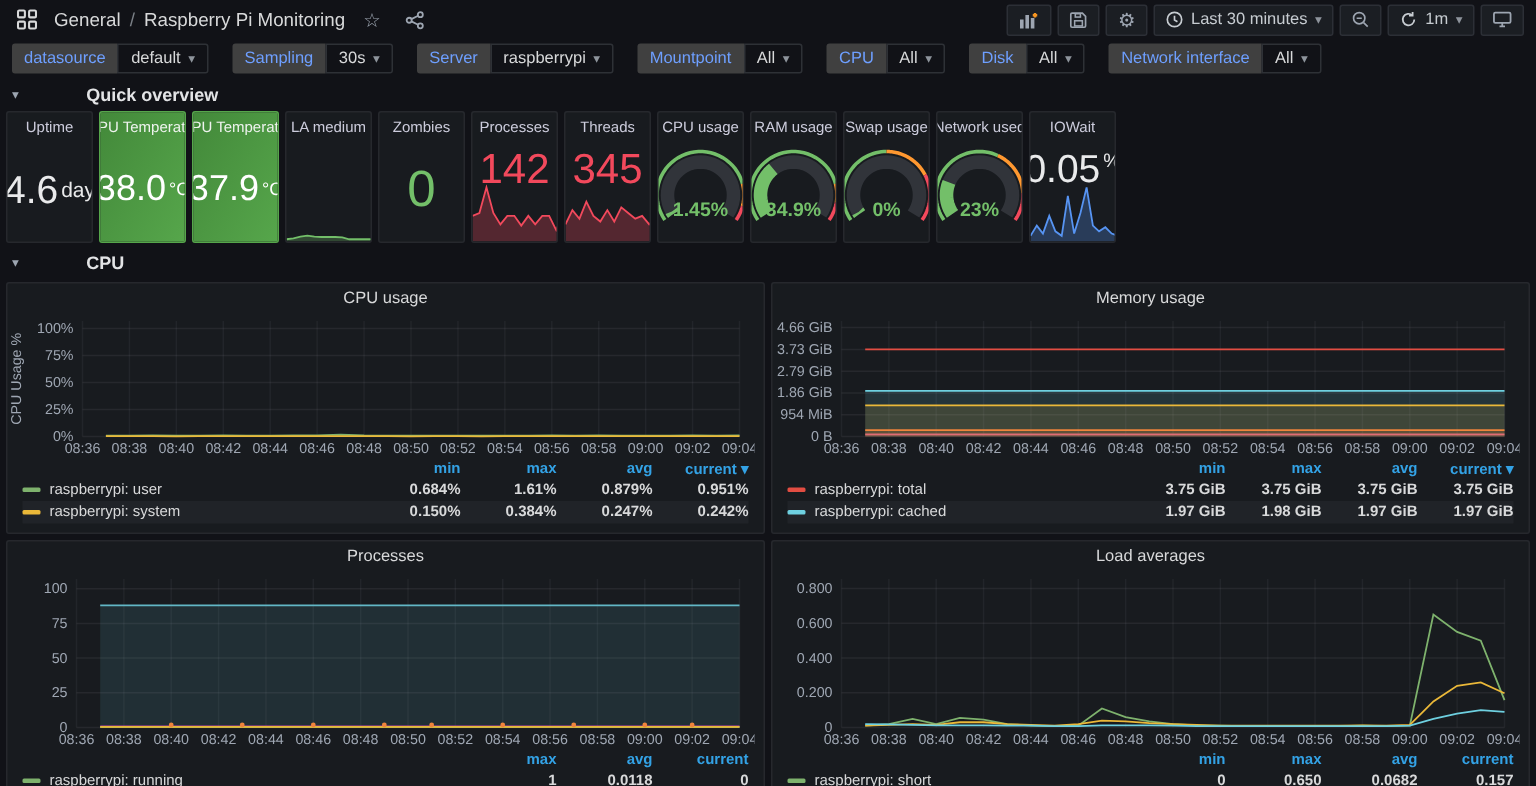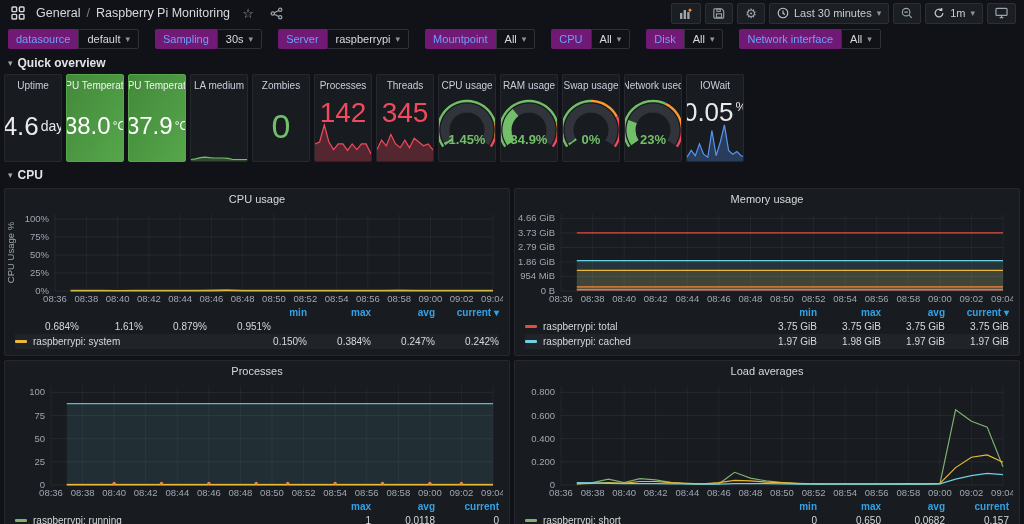--- a/index.html
+++ b/index.html
@@ -30,38 +30,38 @@
     background: #1b1e23; border: 1px solid #2c2f36; border-radius: 2px;
     color: #c7ccd1; font-size: 11px; font-weight: 500; cursor: pointer;
   }
   .chip .caret { color: #8e949c; font-size: 9px; line-height: 1; }
 
   
   .varbar { height: 26px; display: flex; align-items: center; gap: 16px; padding: 0 8px; }
   .var-chip { display: flex; align-items: stretch; height: 20px; cursor: pointer; }
   .var-label {
     display: flex; align-items: center; padding: 0 8px;
-    background: #701a75; color: #6e9fff; font-size: 11px; font-weight: 500;
+    background: #404040; color: #6e9fff; font-size: 11px; font-weight: 500;
     border-radius: 2px 0 0 2px;
   }
   .var-value {
     display: flex; align-items: center; gap: 5px; padding: 0 8px;
     background: #111217; border: 1px solid #2e3136; border-radius: 0 2px 2px 0;
     color: #d8d9da; font-size: 11px;
   }
   .var-value .caret { color: #8e949c; font-size: 9px; }
 
   
   .main { padding: 0 4px; }
   .section-head {
     height: 18px; display: flex; align-items: center; gap: 5px;
     padding: 0 4px; margin: 2px 0; cursor: pointer;
   }
   .section-head .chev { color: #9da5b1; font-size: 9px; }
-  .section-head .lbl { font-size: 12px; font-weight: 700; color: #e3e4e6; }
+  .section-head .lbl { font-size: 12px; font-weight: 700; color: #e3e4e6; margin-left: 40px; }
 
   
   .stat-row { display: flex; gap: 4px; }
   .panel {
     background: #181b1f; border: 1px solid rgba(204,204,220,0.08); border-radius: 2px;
   }
   .stat {
     width: 58px; height: 88px; position: relative; overflow: hidden;
     display: flex; flex-direction: column; align-items: center;
   }
@@ -85,21 +85,21 @@
   .panel-title {
     text-align: center; font-size: 11px; font-weight: 500; color: #d8d9da;
     padding: 4px 0 1px; cursor: pointer;
   }
   .legend { font-size: 10px; color: #d8d9da; padding: 0 10px; }
   .legend-row { display: flex; align-items: center; height: 15px; }
   .legend-row.head { height: 13px; }
   .legend-row.striped { background: rgba(204,204,220,0.05); }
   .legend .name { flex: 1; display: flex; align-items: center; gap: 6px; cursor: pointer; }
   .legend .swatch { width: 12px; height: 3px; border-radius: 1px; }
-  .legend .col { width: 64px; text-align: right; }
+  .legend .col { width: 64px; text-align: right; font-weight: bold; }
   .legend-row.head .col { color: #33a2e5; font-weight: 600; cursor: pointer; }
   .legend-clip { height: 4px; background: transparent; }
 
   .axis-text { fill: #9fa7b3; font-size: 9.5px; font-family: "Liberation Sans", sans-serif; }
   .axis-title { fill: #9fa7b3; font-size: 9.5px; font-family: "Liberation Sans", sans-serif; }
 </style>
 </head>
 <body>
 
 <div class="topbar">
@@ -427,20 +427,24 @@
         </svg>
         <div class="legend">
           <div class="legend-row head">
             <div class="name"></div>
             <div class="col">min</div>
             <div class="col">max</div>
             <div class="col">avg</div>
             <div class="col">current ▾</div>
           </div>
           <div class="legend-row">
+            <div class="name">
+              <span class="swatch" style="background: rgb(126, 178, 109);"></span>
+              <span>raspberrypi: user</span>
+            </div>
             <div class="col">0.684%</div>
             <div class="col">1.61%</div>
             <div class="col">0.879%</div>
             <div class="col">0.951%</div>
           </div>
           <div class="legend-row striped">
             <div class="name">
               <span class="swatch" style="background: rgb(234, 184, 57);"></span>
               <span>raspberrypi: system</span>
             </div>

